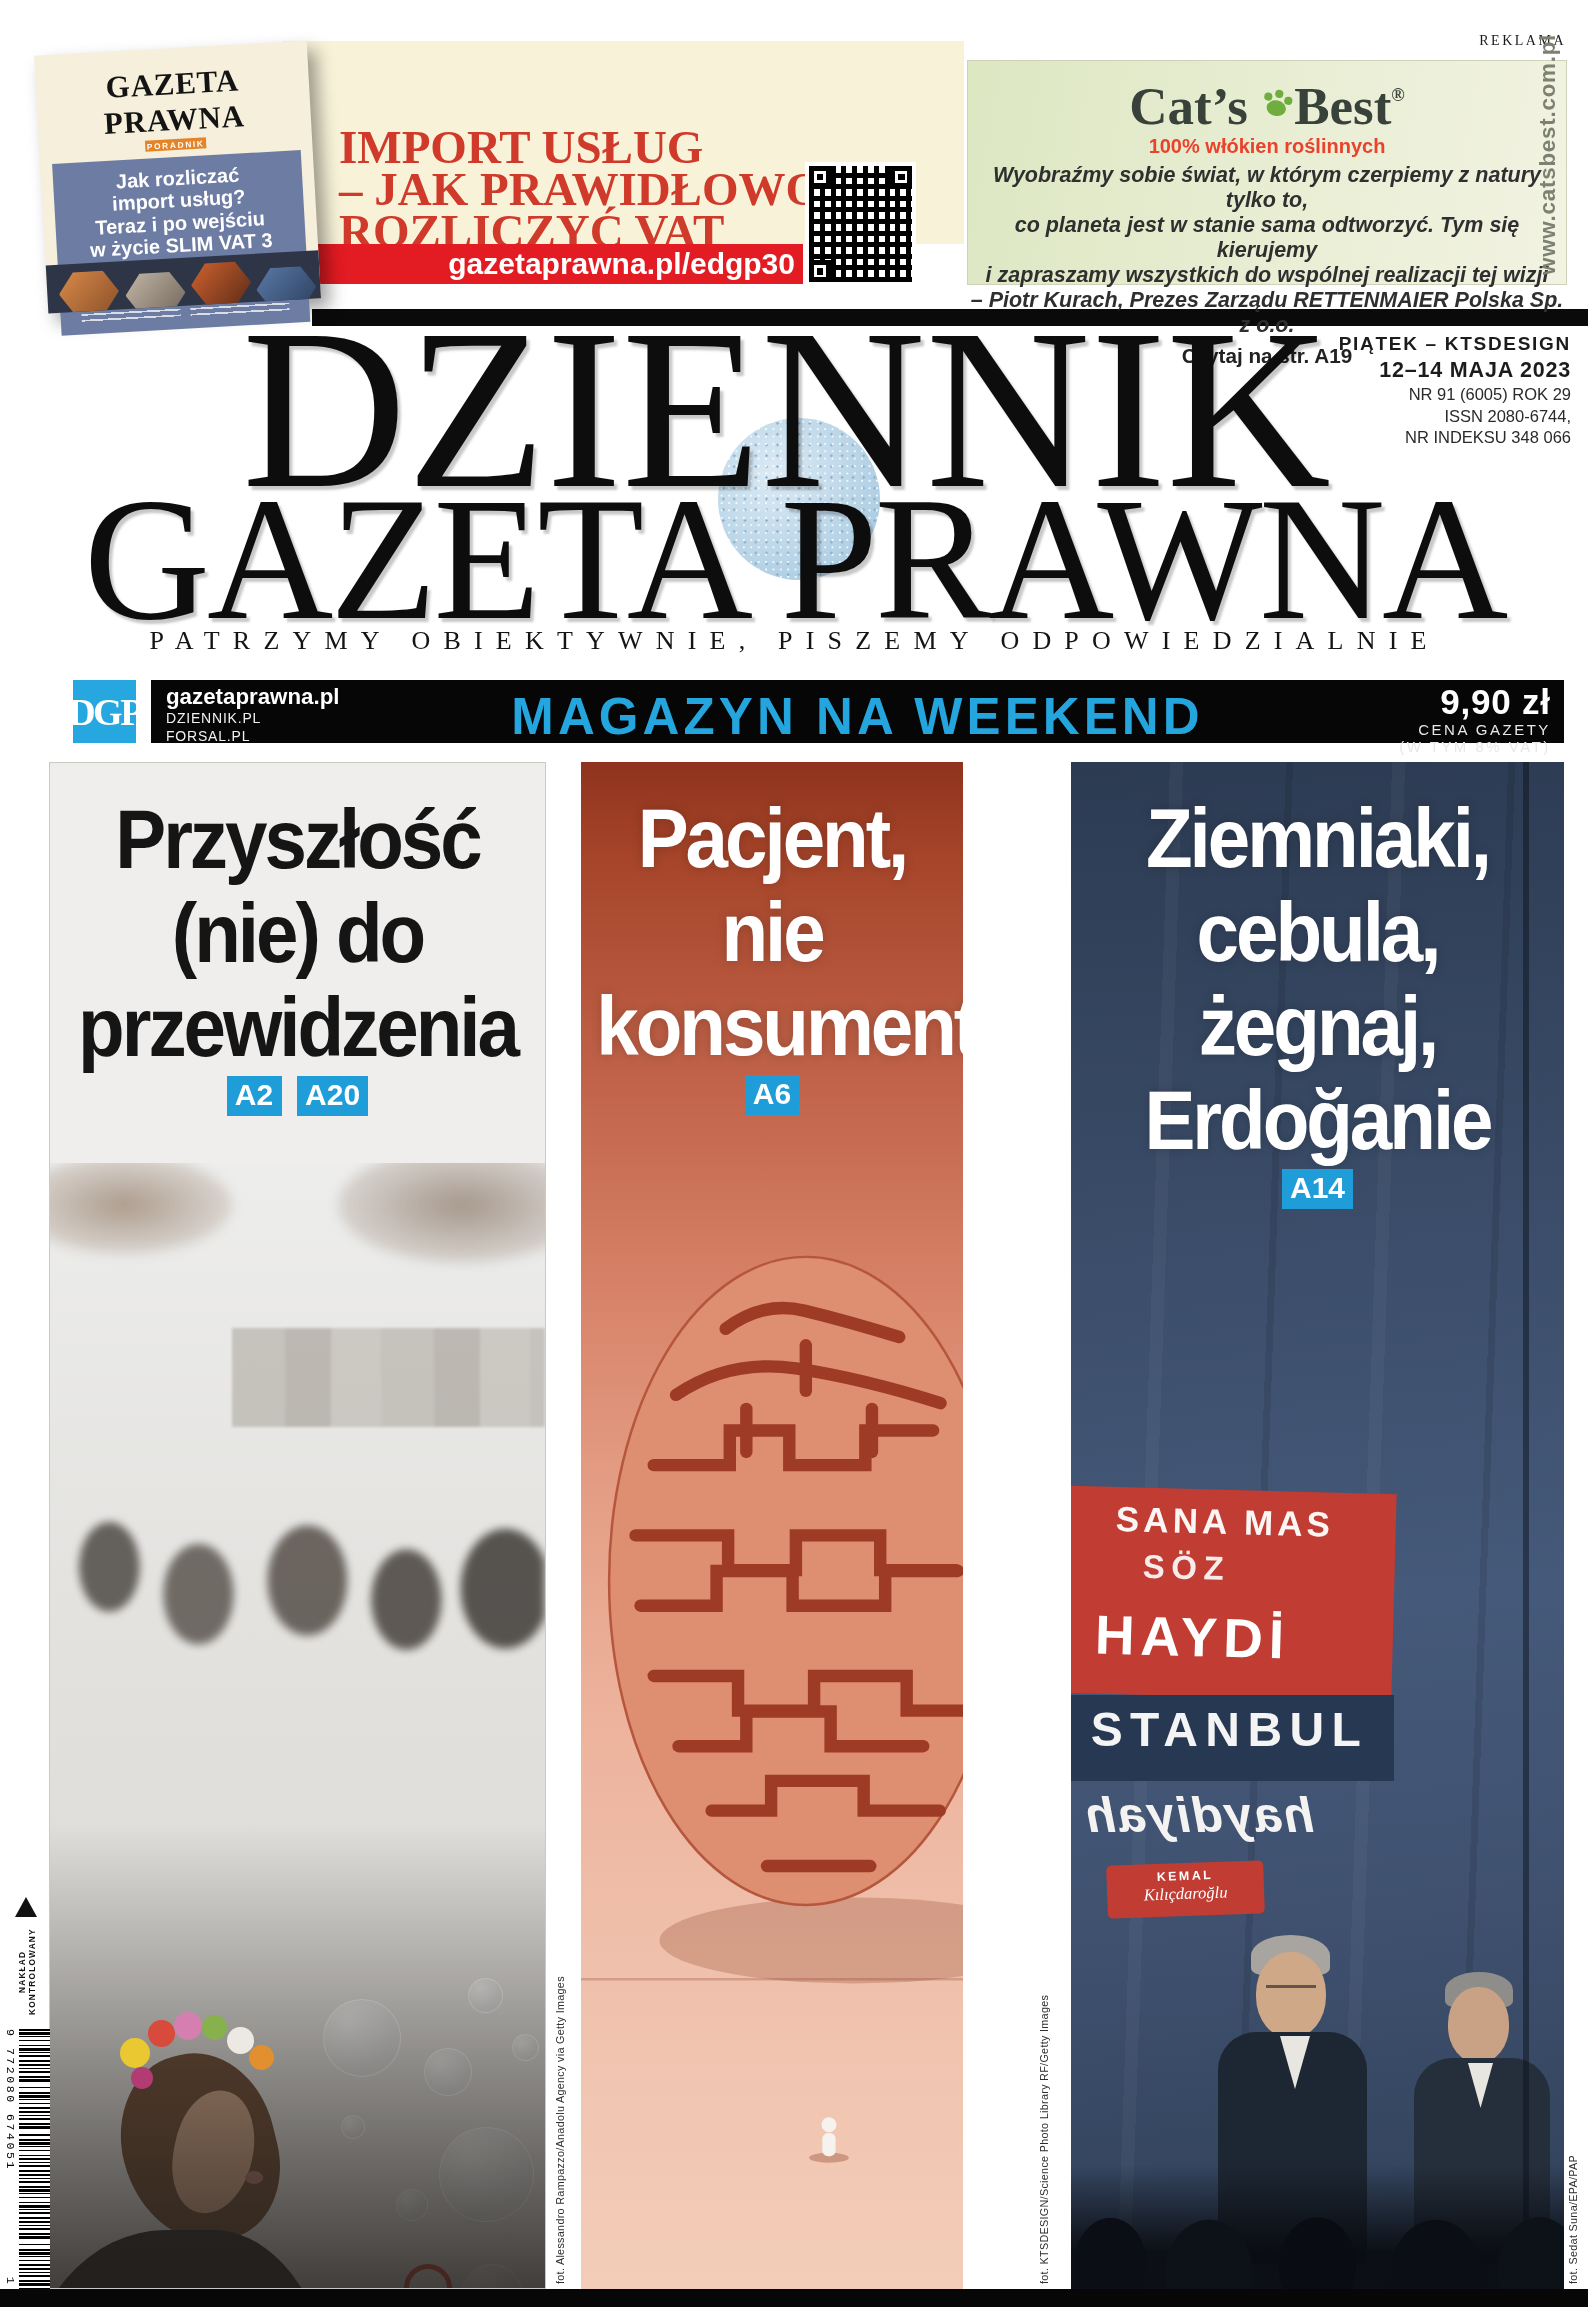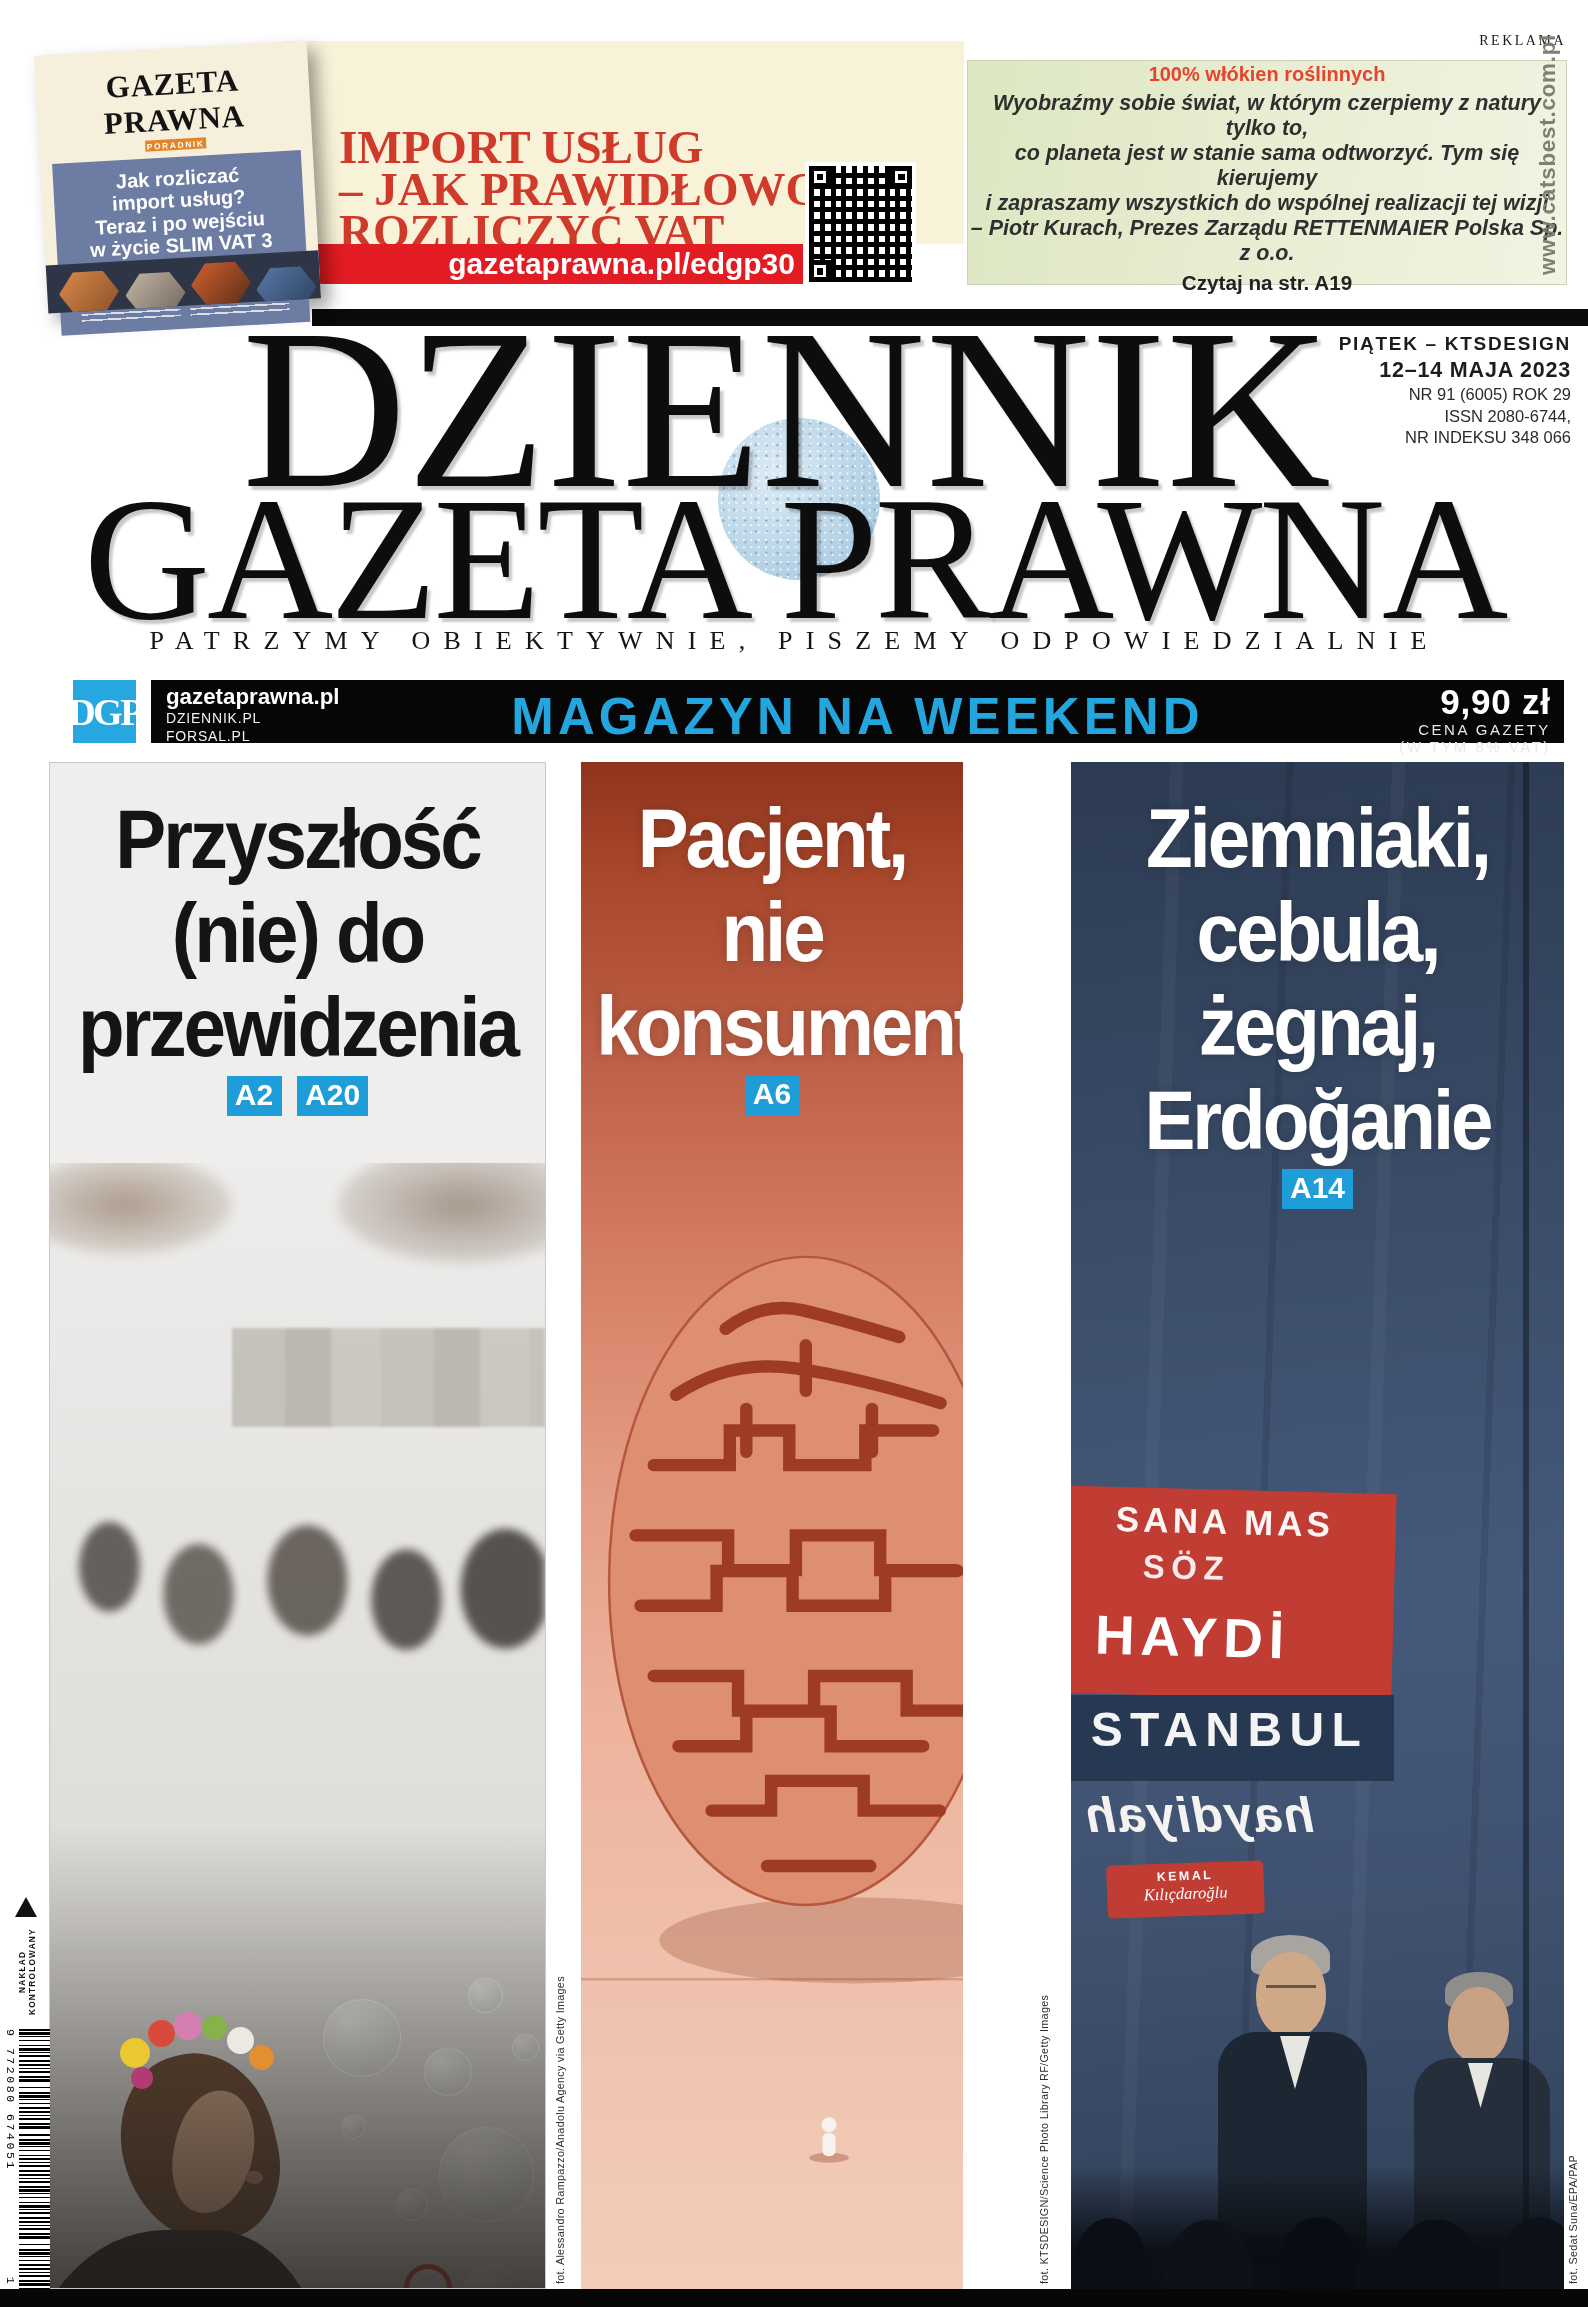--- a/index.html
+++ b/index.html
@@ -225,20 +225,31 @@
     <div class="qr-inner">
       <div class="finder" style="left:0;top:0;"></div>
       <div class="finder" style="right:0;top:0;"></div>
       <div class="finder" style="left:0;bottom:0;"></div>
     </div>
   </div>
 
   <div class="topline"></div>
 
   <div class="ad">
+    <div class="ad-logo">
+      <span>Cat’s</span>
+      <svg width="33" height="33" viewBox="0 0 34 34" style="vertical-align:5px">
+        <g fill="#6fae3e" transform="rotate(12 17 17)">
+          <ellipse cx="17" cy="23" rx="10" ry="8"></ellipse>
+          <circle cx="6.5" cy="13" r="4.2"></circle>
+            <circle cx="17" cy="8" r="4.2"></circle>
+            <circle cx="27.5" cy="13" r="4.2"></circle>
+        </g>
+      </svg><span>Best</span><span class="ad-reg">®</span>
+    </div>
     <div class="ad-sub">100% włókien roślinnych</div>
     <div class="ad-body">
       <div>Wyobraźmy sobie świat, w którym czerpiemy z natury tylko to,</div>
       <div>co planeta jest w stanie sama odtworzyć. Tym się kierujemy</div>
       <div>i zapraszamy wszystkich do wspólnej realizacji tej wizji</div>
       <div>– Piotr Kurach, Prezes Zarządu RETTENMAIER Polska Sp. z o.o.</div>
     </div>
     <div class="ad-cta">Czytaj na str. A19</div>
     <div class="ad-site">www.catsbest.com.pl</div>
   </div>

